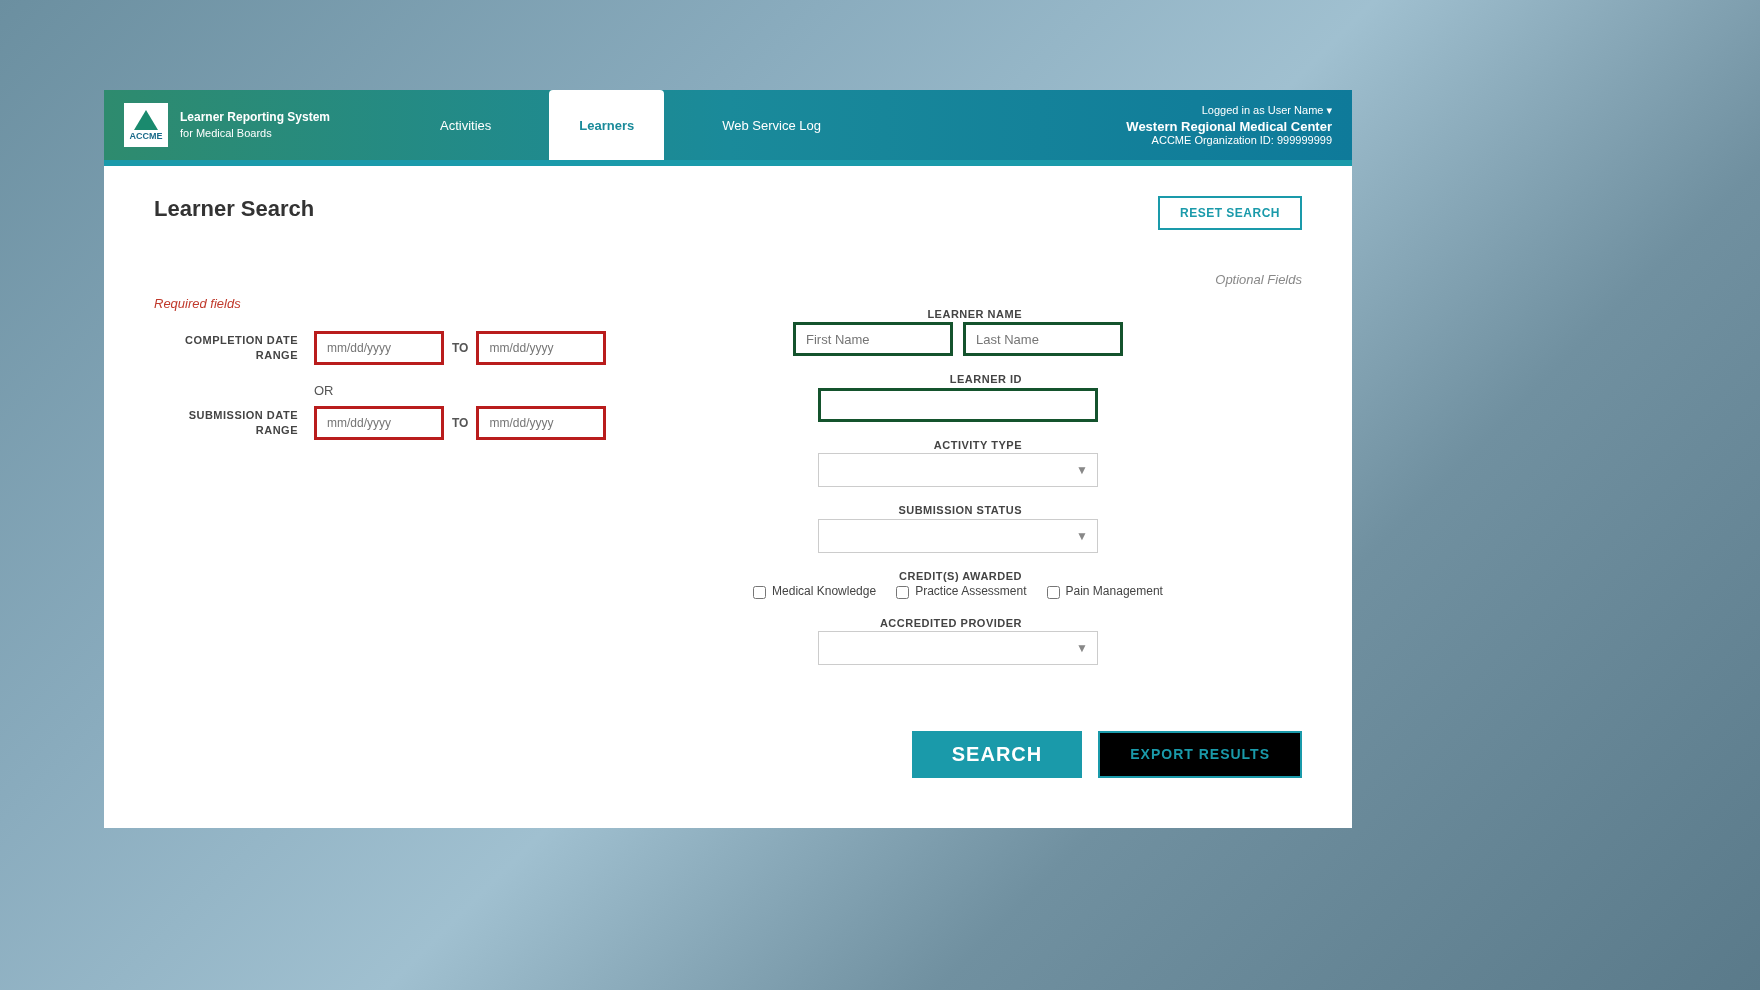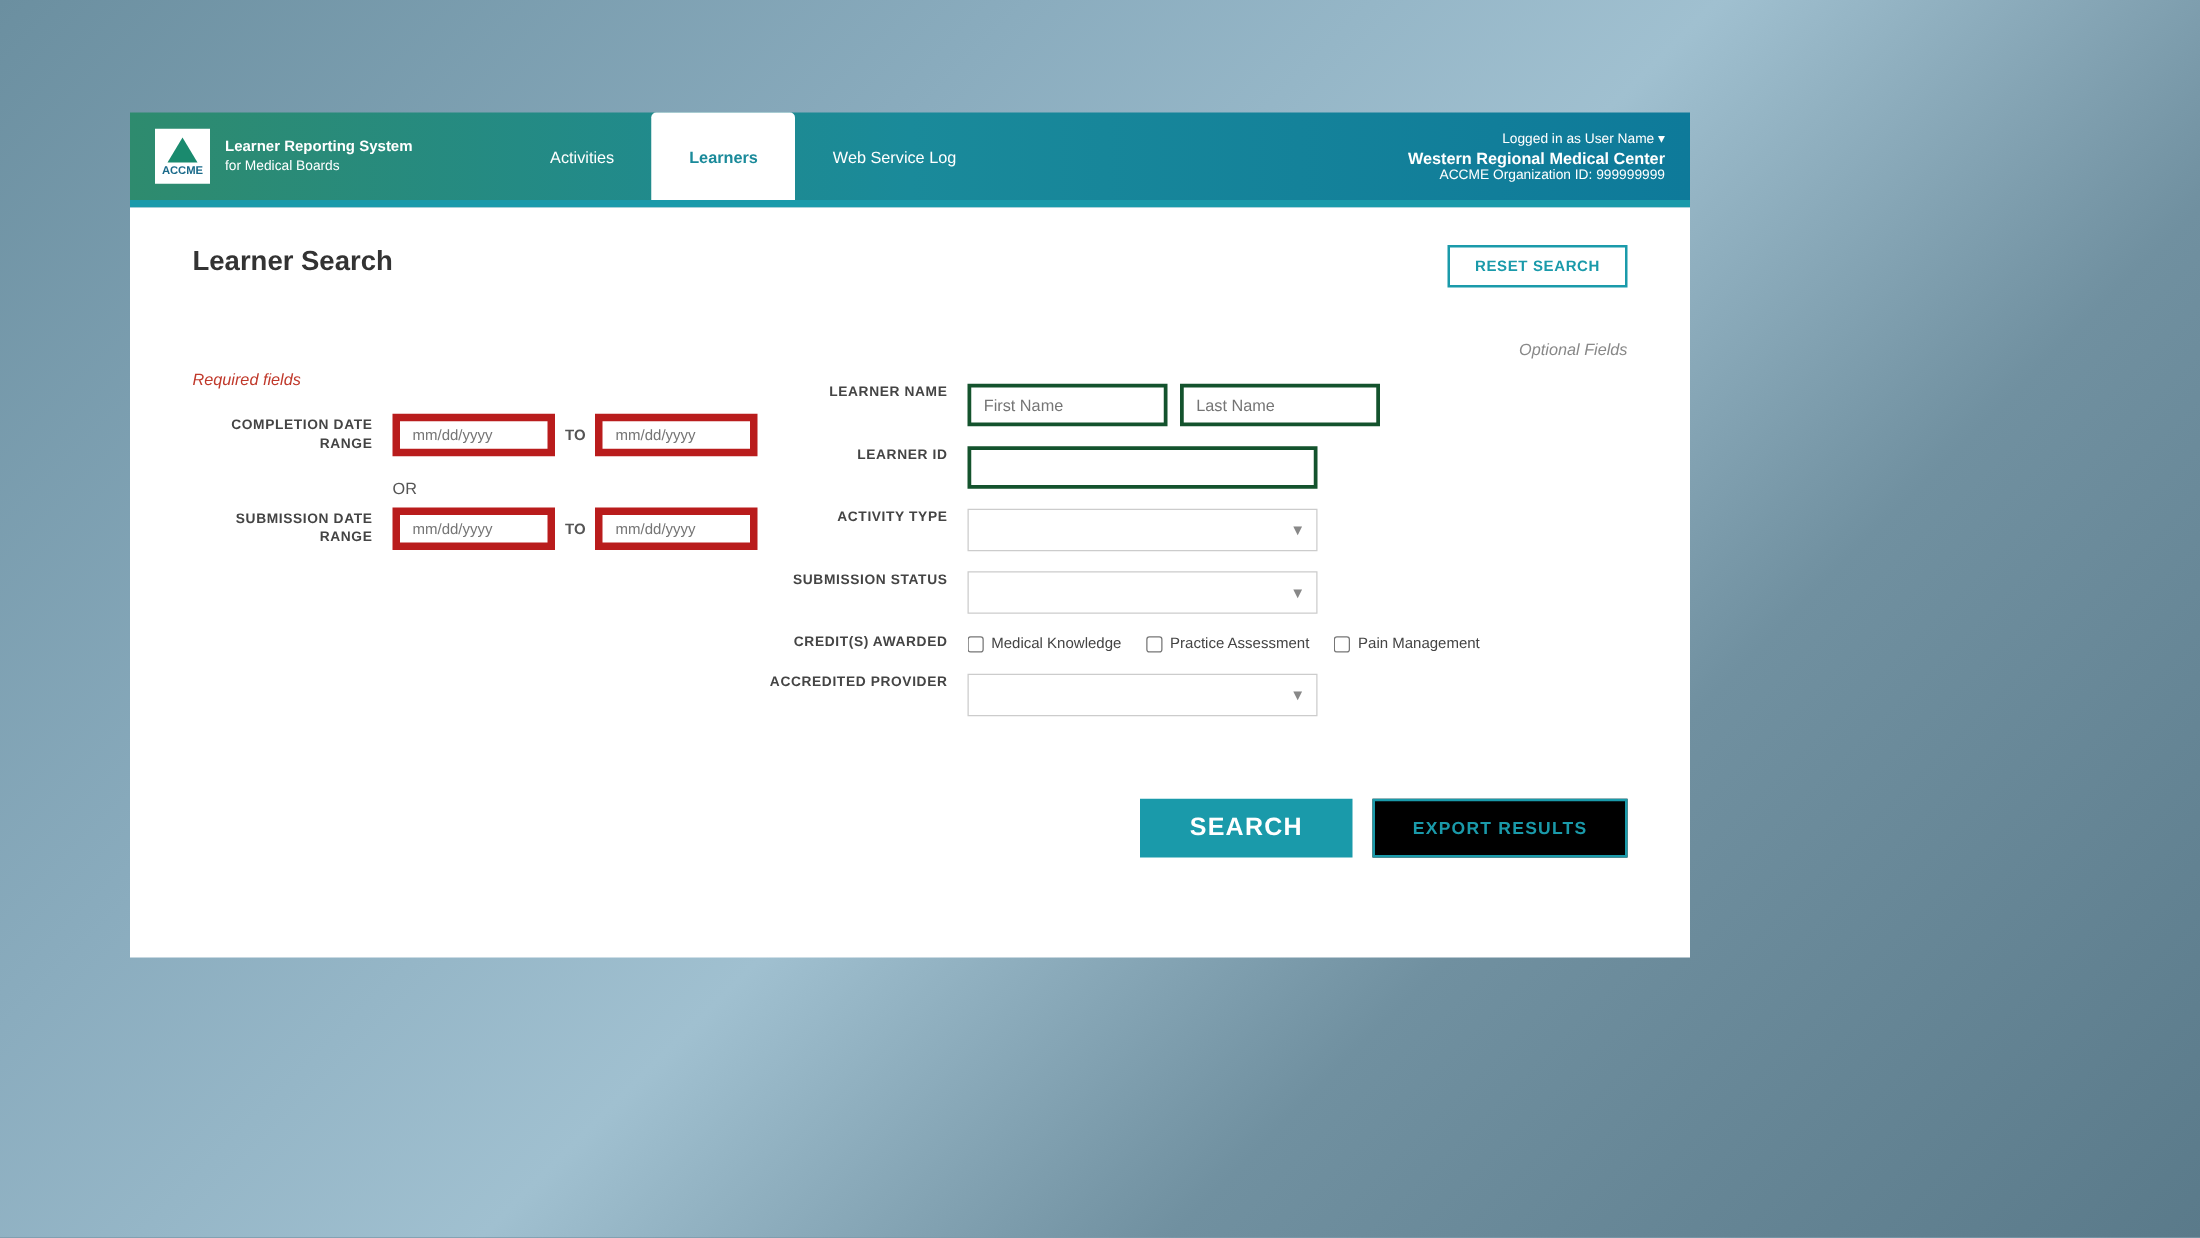--- a/index.html
+++ b/index.html
@@ -67,20 +67,21 @@
     .logo-text-section .title {
       font-size: 12px;
       font-weight: bold;
     }
 
     .nav-section {
       display: flex;
       align-items: flex-end;
       flex: 1;
       padding-left: 60px;
+      gap: 28px;
     }
 
     .nav-tab {
       padding: 12px 30px;
       color: white;
       font-size: 13px;
       cursor: pointer;
       text-decoration: none;
       display: flex;
       align-items: center;
@@ -209,21 +210,21 @@
       line-height: 1.4;
     }
 
     .date-inputs {
       display: flex;
       align-items: center;
       gap: 8px;
     }
 
     .date-input {
-      border: 6px solid #b91c1c;
+      border: 3px solid #b91c1c;
       padding: 7px 10px;
       font-size: 12px;
       color: #999;
       width: 130px;
       height: 34px;
       outline: none;
     }
 
     .to-label {
       font-size: 12px;
@@ -233,22 +234,23 @@
 
     .or-label {
       font-size: 13px;
       color: #555;
       margin: 8px 0 8px 160px;
     }
 
     
     .right-field-row {
       display: flex;
-      align-items: flex-start;
+      align-items: center;
       margin-bottom: 16px;
+      flex-direction: column;
     }
 
     .right-field-label {
       font-size: 11px;
       font-weight: bold;
       color: #444;
       letter-spacing: 0.5px;
       text-align: right;
       min-width: 160px;
       padding-right: 16px;

